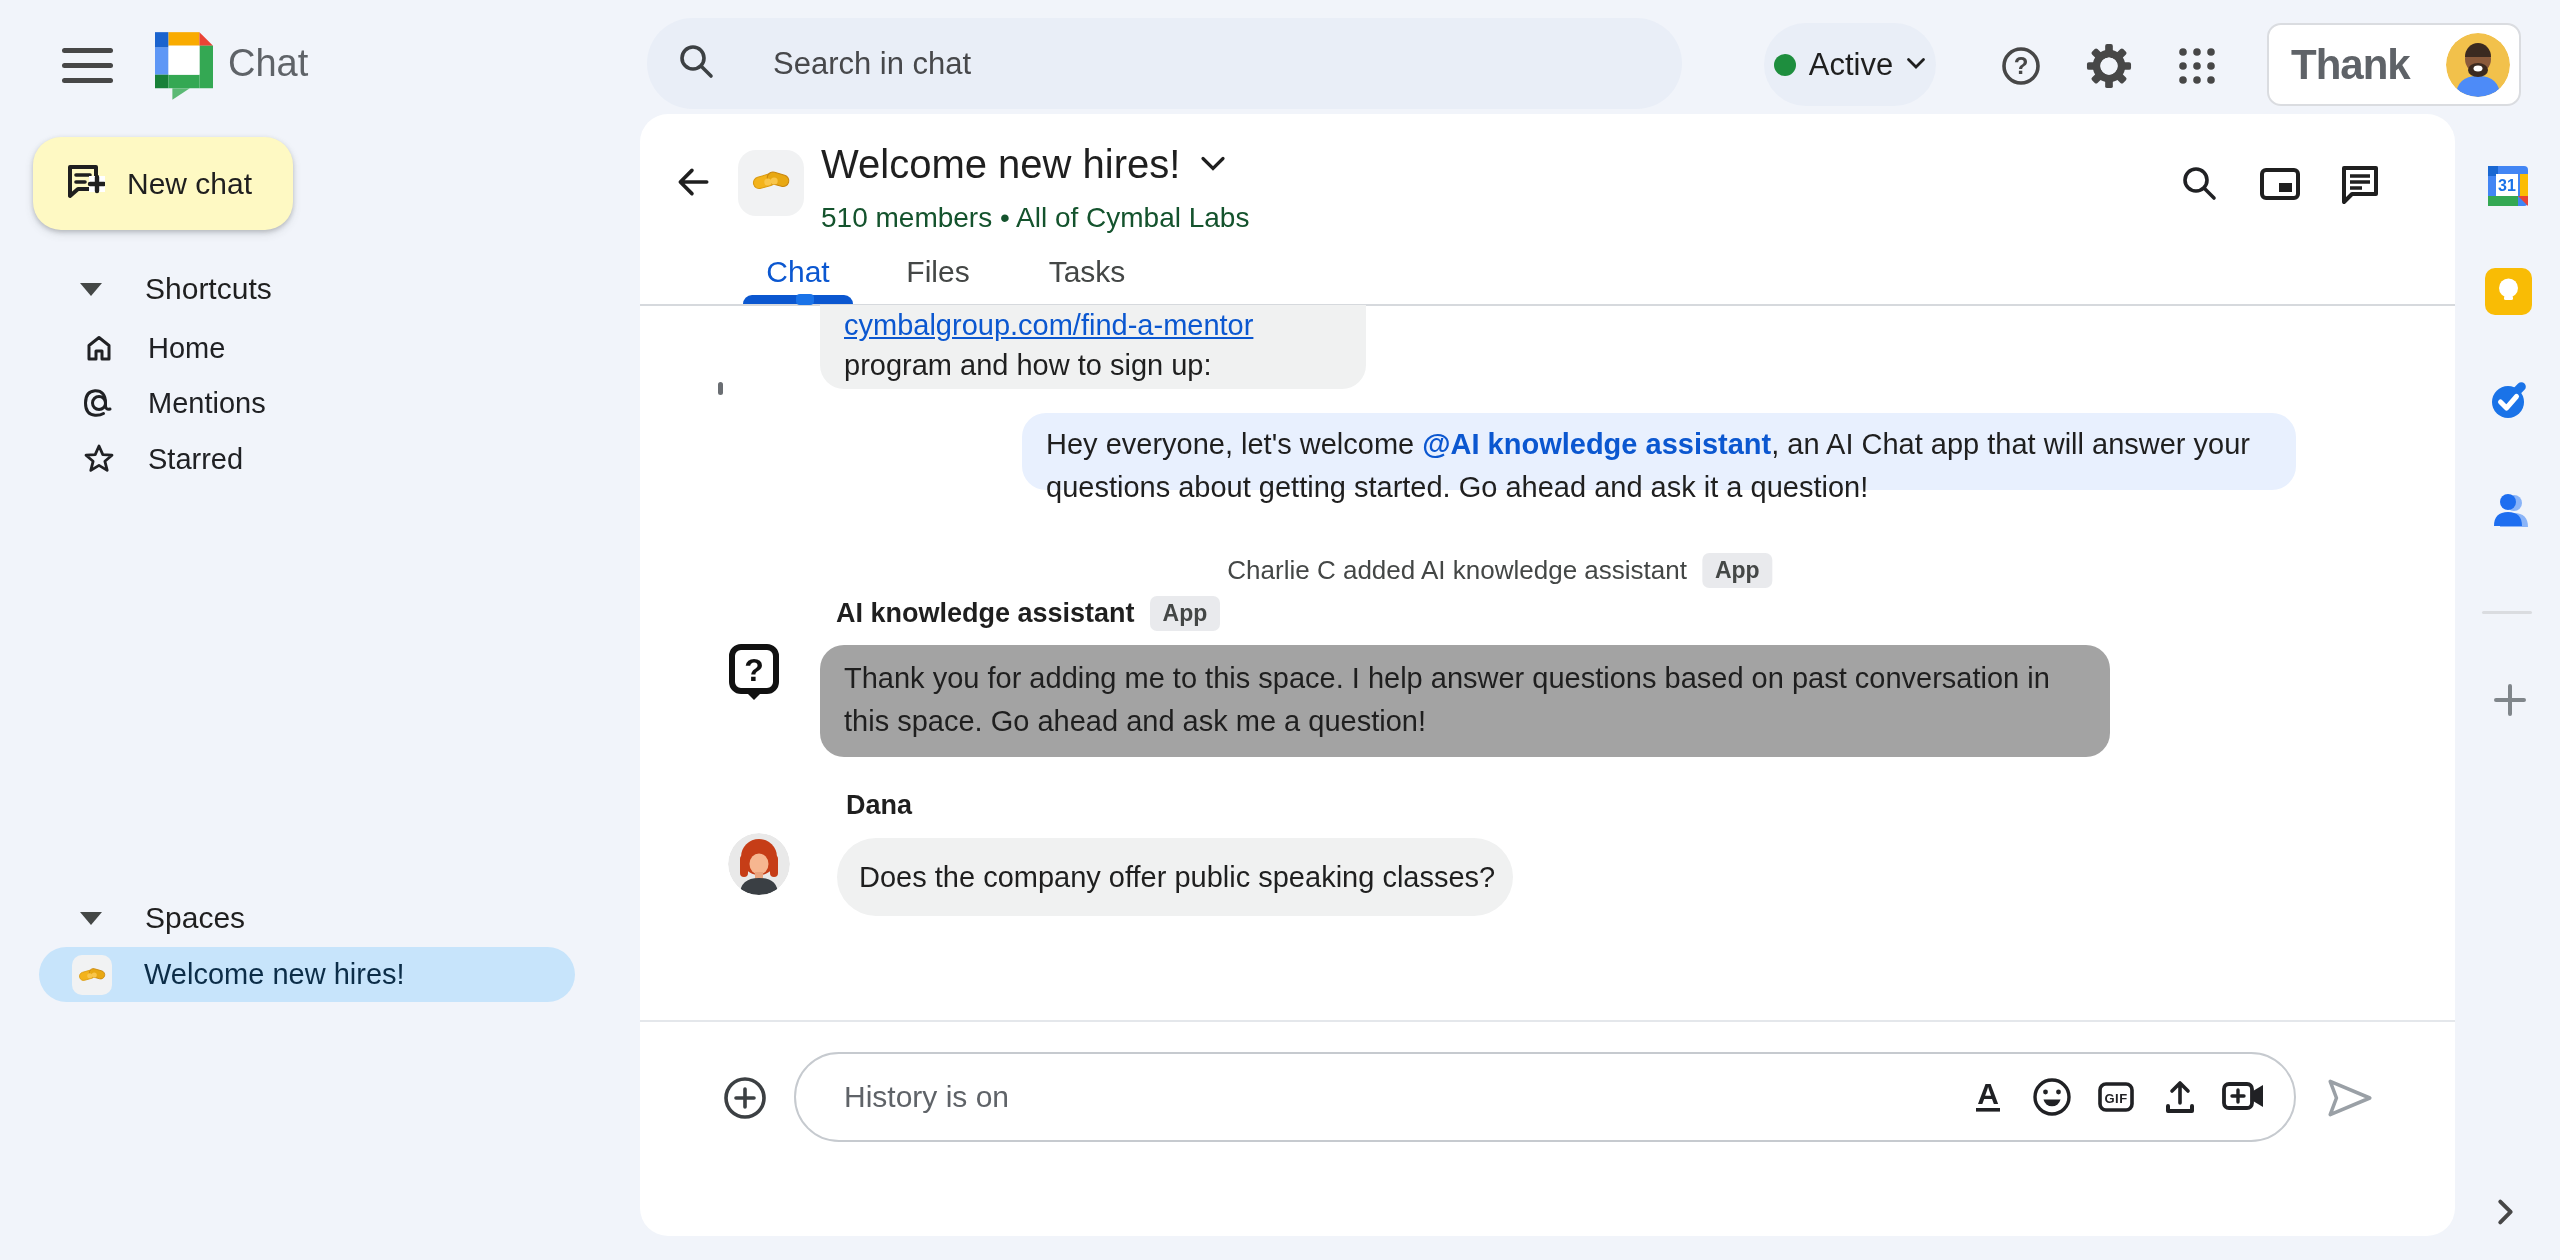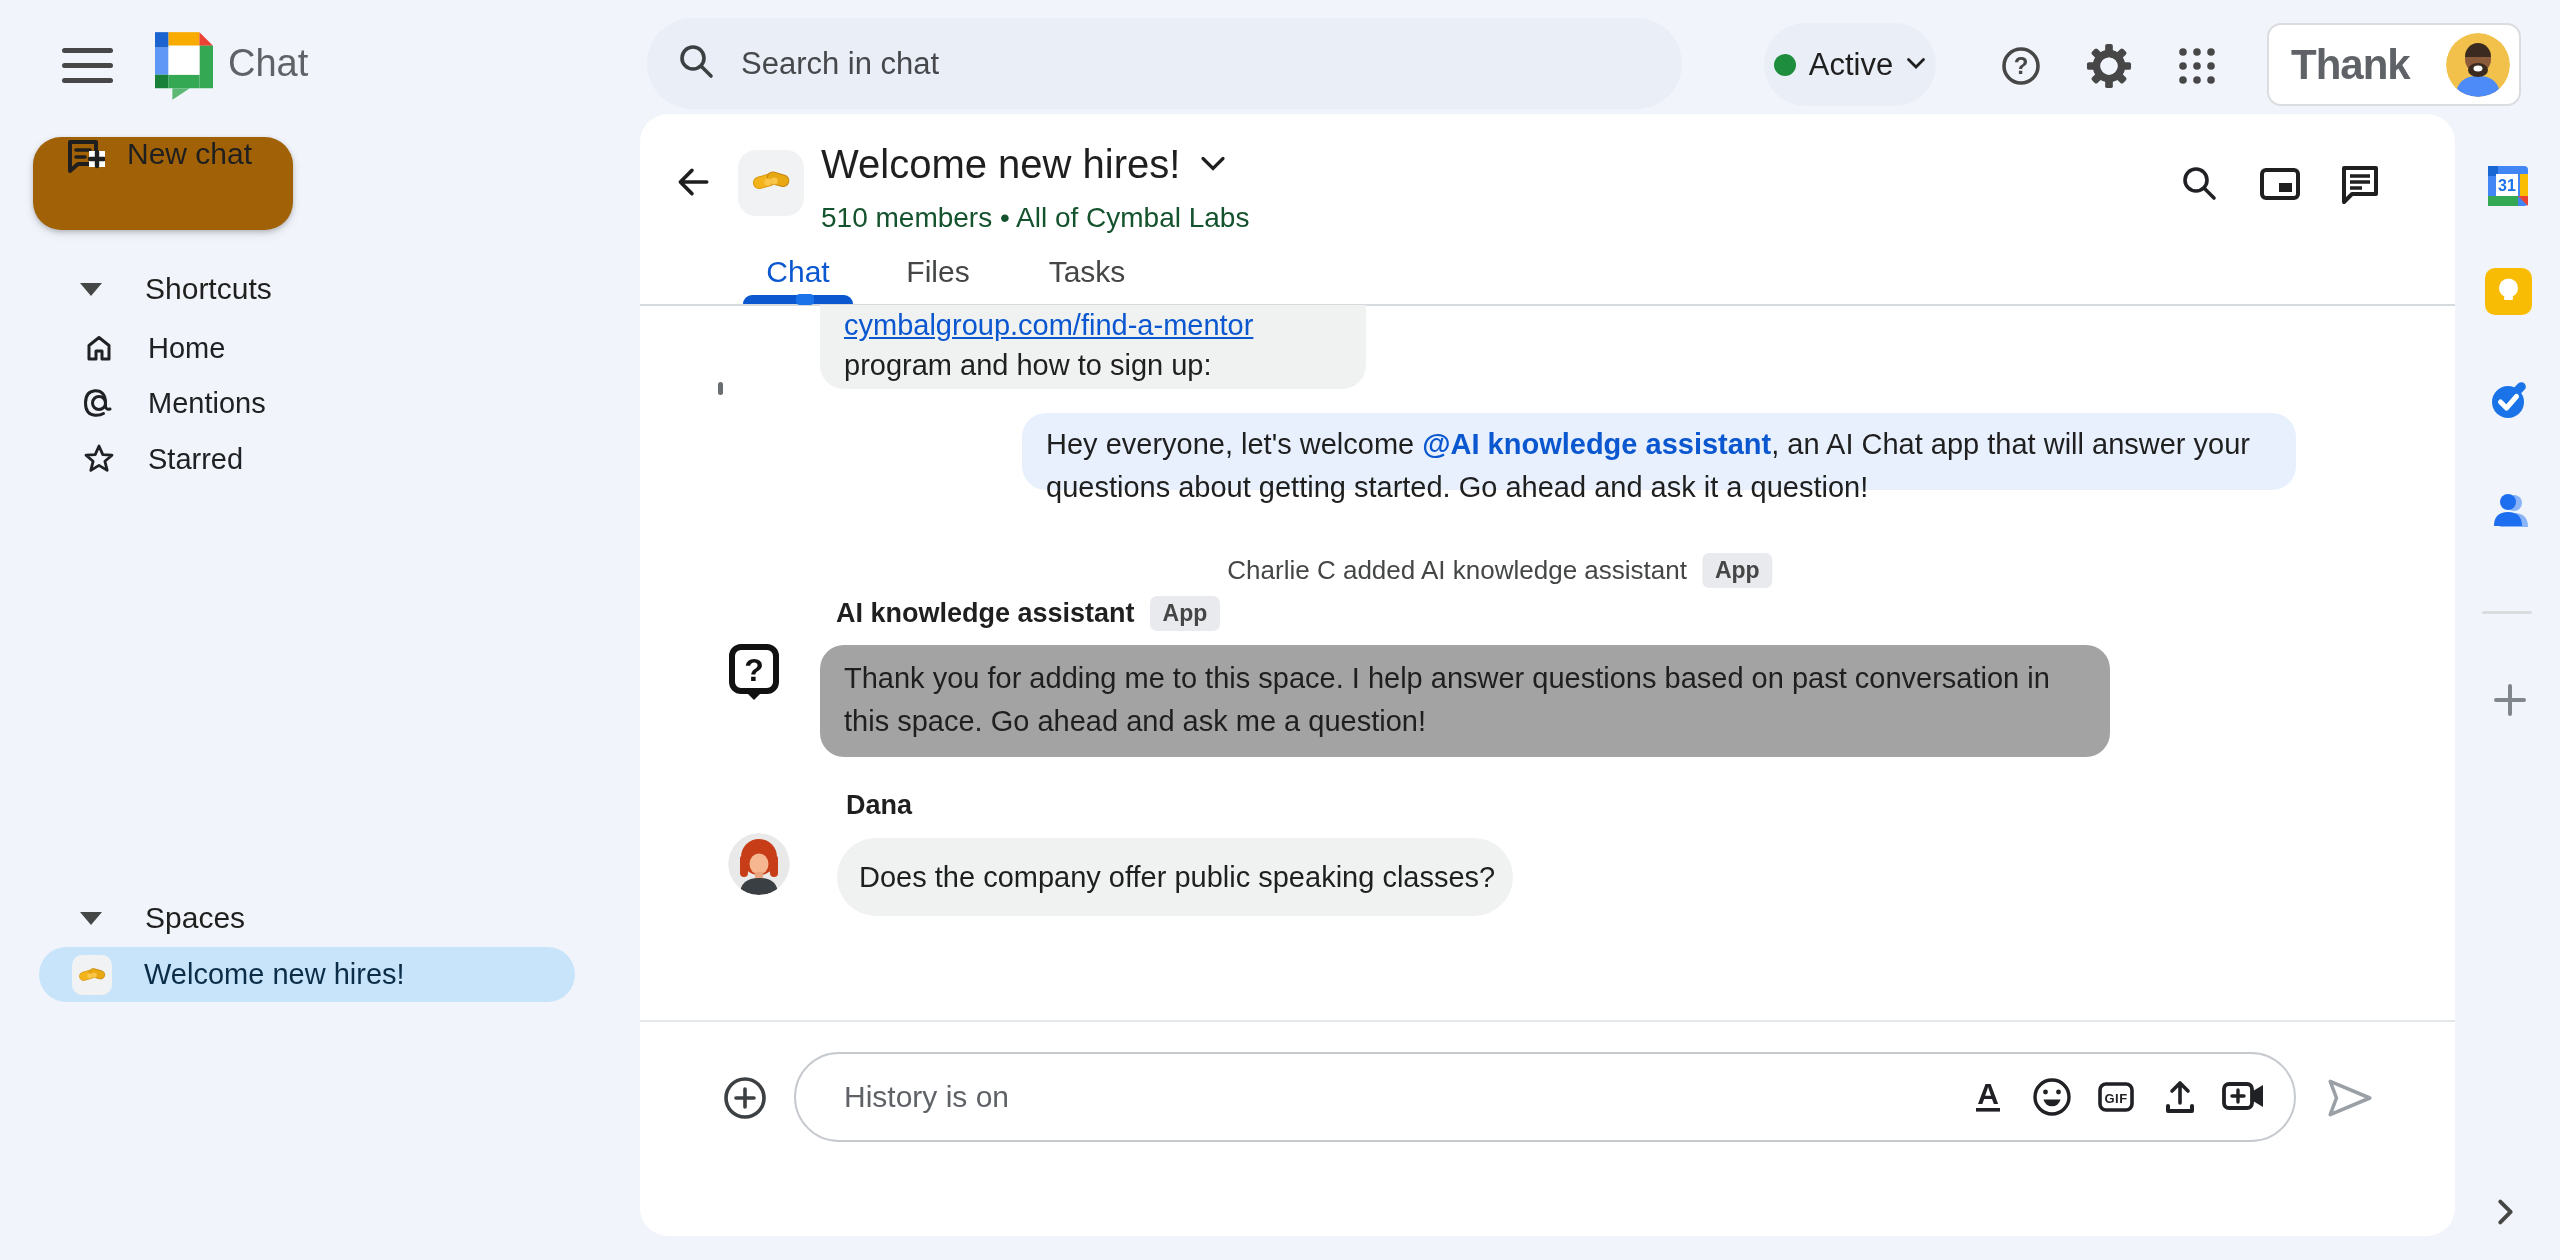--- a/index.html
+++ b/index.html
@@ -12,34 +12,34 @@
   .abs { position:absolute; }
   button { border:0; background:none; padding:0; margin:0; font-family:inherit; cursor:pointer; }
   input { font-family:inherit; }
 
   
   #hamburger { left:56px; top:42px; width:64px; height:46px; display:flex; flex-direction:column; justify-content:center; gap:10px; }
   #hamburger span { display:block; width:51px; height:5px; background:#474747; border-radius:3px; margin-left:6px; }
   #chat-logo { left:155px; top:32px; }
   #app-name { left:228px; top:42px; font-size:38px; color:#5f6368; }
   #search-box { left:647px; top:18px; width:1035px; height:91px; background:#e9eef7; border-radius:46px; display:flex; align-items:center; padding:0 30px; gap:22px; }
-  #search-box input { flex:1; border:0; outline:none; background:transparent; font-size:31px; color:#1f1f1f; }
+  #search-box input { flex:1; border:0; outline:none; background:transparent; font-size:31px; color:#1f1f1f;margin-left:32px; }
   #search-box input::placeholder { color:#47484b; opacity:1; }
   #active-pill { left:1764px; top:23px; width:172px; height:83px; background:#e9eef7; border-radius:42px; display:flex; align-items:center; justify-content:center; gap:13px; }
   .status-dot { width:22px; height:22px; border-radius:50%; background:#1e8e3e; }
   #active-label { font-size:31px; color:#1f1f1f; }
   #help-btn   { left:1999px; top:44px; width:44px; height:44px; }
   #settings-btn { left:2086px; top:43px; width:46px; height:46px; }
   #apps-btn   { left:2176px; top:45px; width:42px; height:42px; }
   #account-chip { left:2267px; top:23px; width:254px; height:83px; background:#fff; border:2px solid #dadce0; border-radius:14px; display:flex; align-items:center; justify-content:space-between; padding:0 9px 0 22px; }
   #brand-text { font-size:42px; font-weight:700; letter-spacing:-1px; color:#5f6368; }
   .avatar64 { width:64px; height:64px; border-radius:50%; overflow:hidden; flex:none; }
 
   
-  #new-chat-btn { left:33px; top:137px; width:260px; height:93px; background:#a16207; border-radius:28px; display:flex; gap:22px; padding-left:32px; box-shadow:0 2px 4px rgba(60,64,67,.25), 0 4px 10px rgba(60,64,67,.12); }
+  #new-chat-btn { left:33px; top:137px; width:260px; height:93px; background:#fef9c3; border-radius:28px; display:flex; align-items:center; gap:22px; padding-left:32px; box-shadow:0 2px 4px rgba(60,64,67,.25), 0 4px 10px rgba(60,64,67,.12); }
   #new-chat-label { font-size:30px; font-weight:500; color:#1f1f1f; }
   .sec-tri { position:absolute; left:80px; width:22px; height:13px; }
   .sec-label { position:absolute; left:145px; font-size:30px; font-weight:500; color:#1f1f1f; white-space:nowrap; }
   .side-row { position:absolute; left:40px; width:560px; height:56px; display:flex; align-items:center; }
   .side-ico { width:34px; margin-left:42px; display:flex; justify-content:center; }
   .side-label { margin-left:32px; font-size:29px; font-weight:500; color:#202124; white-space:nowrap; }
   #space-row { left:39px; top:947px; width:536px; height:55px; border-radius:28px; background:#c7e4fb; display:flex; align-items:center; }
   #space-row .tile { width:40px; height:40px; margin-left:33px; border-radius:10px; background:#f1f2f3; display:flex; align-items:center; justify-content:center; }
   #space-row .side-label { color:#0c2d48; }
 

